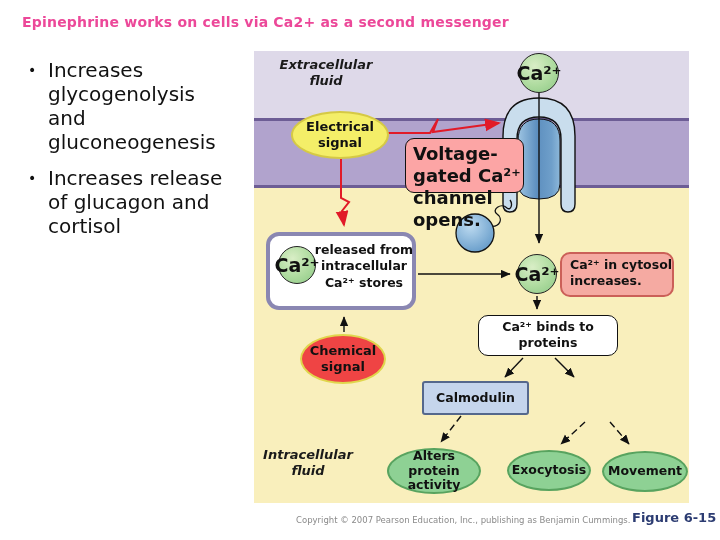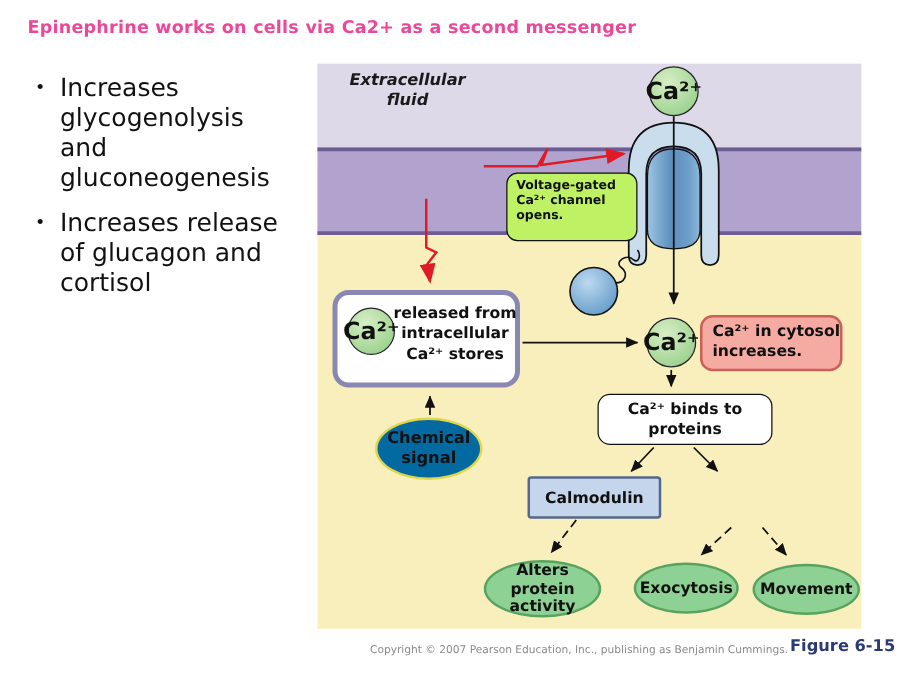--- a/index.html
+++ b/index.html
@@ -20,35 +20,35 @@
 
   .dlabel{position:absolute;font-size:13px;font-weight:bold;font-style:italic;color:#1a1a1a;text-align:center;line-height:1.25;}
   .extra-label{left:10px;top:6px;width:100px;margin-left:12px;}
   .intra-label{left:8px;top:396px;width:92px;}
 
   
   .oval{position:absolute;border-radius:50%;display:flex;align-items:center;justify-content:center;text-align:center;font-weight:bold;color:#111;box-sizing:border-box;}
   .oval-yellow{background:#f4ee68;border:2px solid #d5c945;font-size:13px;line-height:1.25;}
   .oval-green{background:#8ed194;border:2px solid #58a35f;font-size:12.5px;line-height:1.15;}
   .electrical{left:37px;top:60px;width:98px;height:48px;}
-  .chemical{left:46px;top:283px;width:86px;height:50px;background:#0369a1;border-color:#e0d64c;}
+  .chemical{left:46px;top:283px;width:86px;height:50px;background:#ef4444;border-color:#e0d64c;}
   .alters{left:133px;top:397px;width:94px;height:46px;}
   .exocytosis{left:253px;top:399px;width:84px;height:41px;}
   .movement{left:348px;top:400px;width:86px;height:41px;}
 
   
   .ca-circle{position:absolute;width:40px;height:40px;border-radius:50%;border:1.5px solid #222;
     background:radial-gradient(circle at 38% 32%, #d9eec6 0%, #aedb9f 55%, #8cc884 100%);
     display:flex;align-items:center;justify-content:center;font-size:19px;font-weight:bold;color:#111;box-sizing:border-box;}
   .ca-top{left:265px;top:2px;}
   .ca-cytosol{left:263px;top:203px;}
 
   
   .dbox{position:absolute;box-sizing:border-box;font-weight:bold;color:#111;}
-  .voltage-box{left:151px;top:87px;width:105px;height:55px;background:#bef264;border:1.5px solid #111;border-radius:9px;font-size:10px;line-height:1.22;padding:4px 0 0 7px;}
+  .voltage-box{left:151px;top:87px;width:119px;height:55px;background:#fca5a5;border:1.5px solid #111;border-radius:9px;font-size:18px;line-height:1.22;padding:4px 0 0 7px;}
   .stores-box{left:12px;top:181px;width:150px;height:78px;background:#fff;border:4px solid #8a87b2;border-radius:13px;}
   .stores-ca{left:8px;top:10px;width:38px;height:38px;position:absolute;}
   .stores-text{position:absolute;left:44px;top:6px;width:100px;font-size:12.5px;line-height:1.3;text-align:center;}
   .pink-box{left:306px;top:201px;width:114px;height:45px;background:#f5aaa2;border:2px solid #cb6058;border-radius:10px;font-size:12.5px;line-height:1.3;padding:3px 0 0 8px;}
   .binds-box{left:224px;top:264px;width:140px;height:41px;background:#fff;border:1.5px solid #111;border-radius:10px;font-size:12.5px;line-height:1.25;text-align:center;padding-top:3px;}
   .blue-box{background:#c5d5ec;border:2px solid #55688c;border-radius:3px;text-align:center;font-size:12.5px;line-height:1.18;display:flex;align-items:center;justify-content:center;}
   .calmodulin-box{left:168px;top:330px;width:107px;height:34px;}
   .other-box{left:280px;top:328px;width:137px;height:42px;}
 
   svg.overlay{position:absolute;left:0;top:0;width:435px;height:452px;pointer-events:none;}
@@ -114,24 +114,26 @@
       <path d="M283,245 L283,258" fill="none" stroke="#111" stroke-width="1.4" marker-end="url(#ab)"></path>
       <path d="M90,281 L90,266" fill="none" stroke="#111" stroke-width="1.4" marker-end="url(#ab)"></path>
       <path d="M269,307 L251,326" fill="none" stroke="#111" stroke-width="1.4" marker-end="url(#ab)"></path>
       <path d="M301,307 L320,326" fill="none" stroke="#111" stroke-width="1.4" marker-end="url(#ab)"></path>
       <path d="M207,365 L187,391" fill="none" stroke="#111" stroke-width="1.4" stroke-dasharray="7,4" marker-end="url(#ab)"></path>
       <path d="M331,371 L307,393" fill="none" stroke="#111" stroke-width="1.4" stroke-dasharray="7,4" marker-end="url(#ab)"></path>
       <path d="M356,371 L375,393" fill="none" stroke="#111" stroke-width="1.4" stroke-dasharray="7,4" marker-end="url(#ab)"></path>
     </svg>
 
     <div class="dlabel extra-label">Extracellular fluid</div>
+    <div class="dlabel intra-label">Intracellular fluid</div>
 
     <div class="ca-circle ca-top">Ca²⁺</div>
     <div class="ca-circle ca-cytosol">Ca²⁺</div>
 
+    <div class="oval oval-yellow electrical">Electrical signal</div>
     <div class="oval oval-yellow chemical">Chemical signal</div>
 
     <div class="dbox voltage-box">Voltage-gated Ca²⁺ channel opens.</div>
 
     <div class="dbox stores-box">
       <div class="ca-circle stores-ca">Ca²⁺</div>
       <div class="stores-text">released from intracellular Ca²⁺ stores</div>
     </div>
 
     <div class="dbox pink-box">Ca²⁺ in cytosol increases.</div>

